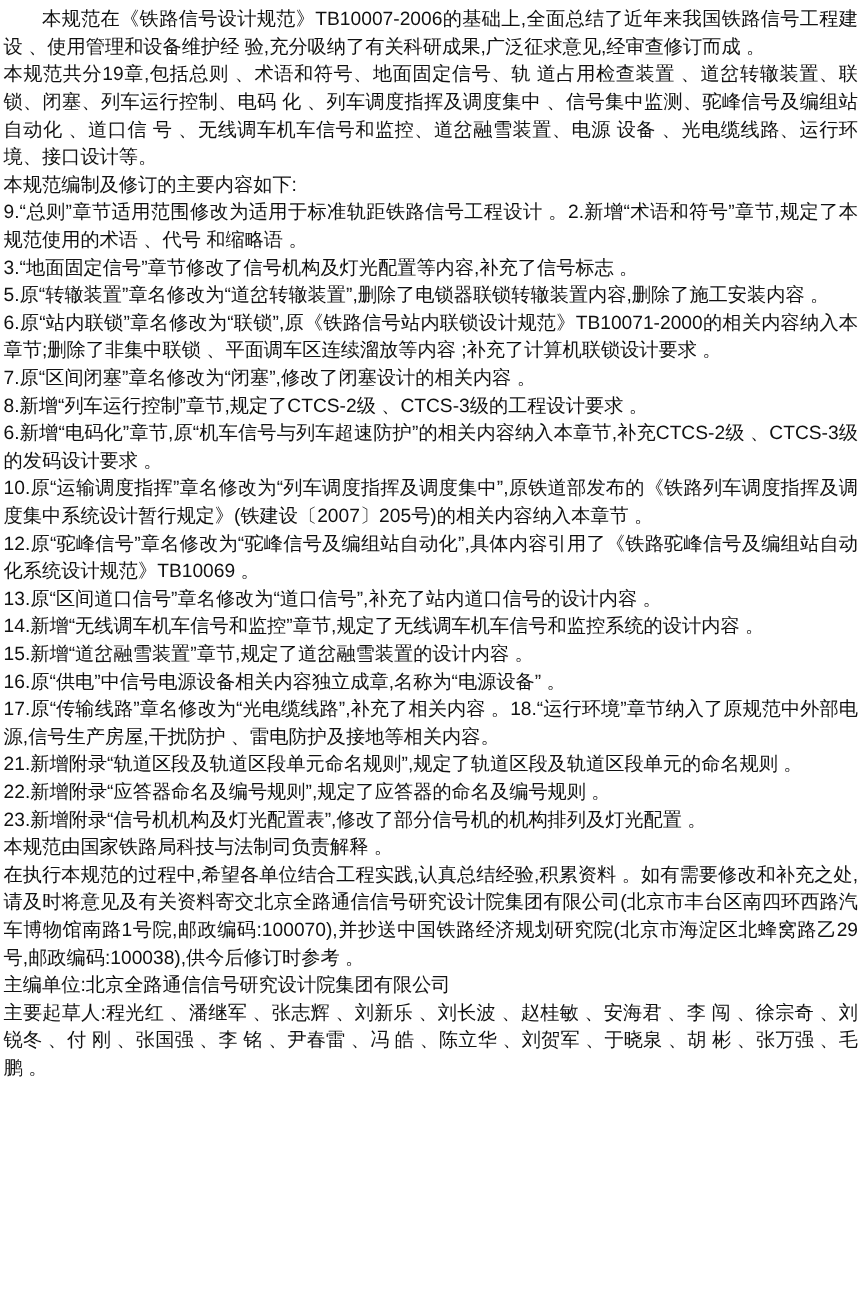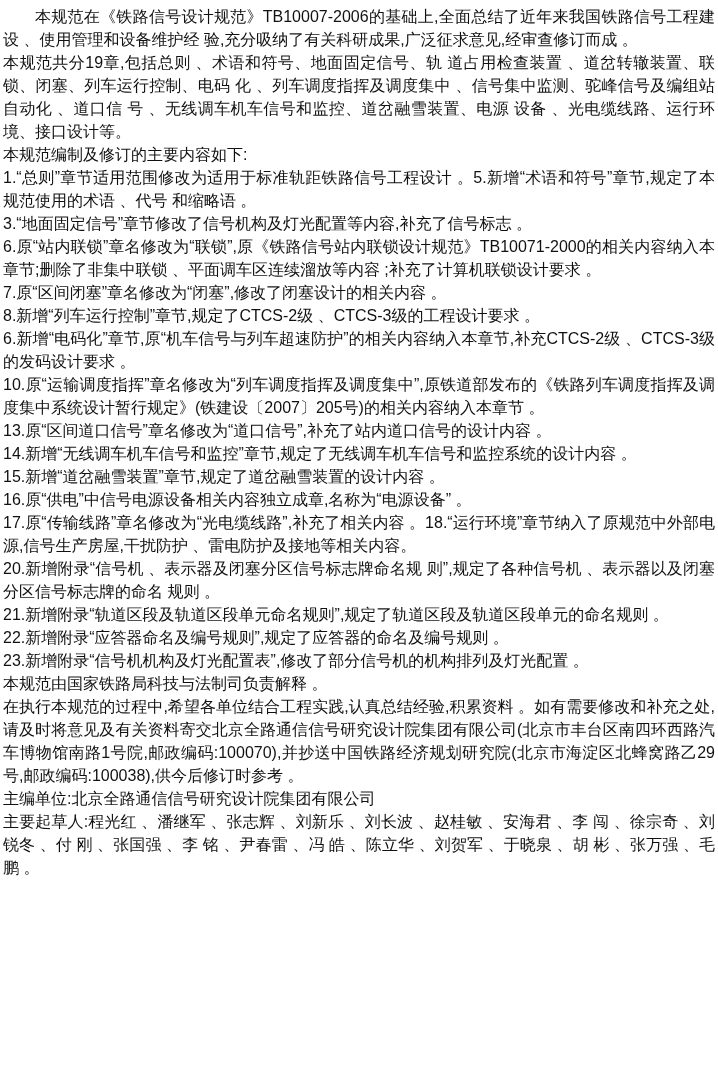--- a/index.html
+++ b/index.html
@@ -31,33 +31,34 @@
     text-indent: 2em;
   }
 </style>
 </head>
 <body>
 
 <div class="doc">
     <p class="para indent">本规范在《铁路信号设计规范》TB10007-2006的基础上,全面总结了近年来我国铁路信号工程建设 、使用管理和设备维护经 验,充分吸纳了有关科研成果,广泛征求意见,经审查修订而成 。</p>
     <p class="para">本规范共分19章,包括总则 、术语和符号、地面固定信号、轨 道占用检查装置 、道岔转辙装置、联锁、闭塞、列车运行控制、电码 化 、列车调度指挥及调度集中 、信号集中监测、驼峰信号及编组站 自动化 、道口信 号 、无线调车机车信号和监控、道岔融雪装置、电源 设备 、光电缆线路、运行环境、接口设计等。</p>
     <p class="para">本规范编制及修订的主要内容如下:</p>
-    <p class="para">1.“总则”章节适用范围修改为适用于标准轨距铁路信号工程设计 。5.新增“术语和符号”章节,规定了本规范使用的术语 、代号 和缩略语 。</p>
+    <p class="para">9.“总则”章节适用范围修改为适用于标准轨距铁路信号工程设计 。2.新增“术语和符号”章节,规定了本规范使用的术语 、代号 和缩略语 。</p>
     <p class="para">3.“地面固定信号”章节修改了信号机构及灯光配置等内容,补充了信号标志 。</p>
+    <p class="para">5.原“转辙装置”章名修改为“道岔转辙装置”,删除了电锁器联锁转辙装置内容,删除了施工安装内容 。</p>
     <p class="para">6.原“站内联锁”章名修改为“联锁”,原《铁路信号站内联锁设计规范》TB10071-2000的相关内容纳入本章节;删除了非集中联锁 、平面调车区连续溜放等内容 ;补充了计算机联锁设计要求 。</p>
     <p class="para">7.原“区间闭塞”章名修改为“闭塞”,修改了闭塞设计的相关内容 。</p>
     <p class="para">8.新增“列车运行控制”章节,规定了CTCS-2级 、CTCS-3级的工程设计要求 。</p>
     <p class="para">6.新增“电码化”章节,原“机车信号与列车超速防护”的相关内容纳入本章节,补充CTCS-2级 、CTCS-3级的发码设计要求 。</p>
     <p class="para">10.原“运输调度指挥”章名修改为“列车调度指挥及调度集中”,原铁道部发布的《铁路列车调度指挥及调度集中系统设计暂行规定》(铁建设〔2007〕205号)的相关内容纳入本章节 。</p>
+    <p class="para">12.原“驼峰信号”章名修改为“驼峰信号及编组站自动化”,具体内容引用了《铁路驼峰信号及编组站自动化系统设计规范》TB10069 。</p>
     <p class="para">13.原“区间道口信号”章名修改为“道口信号”,补充了站内道口信号的设计内容 。</p>
     <p class="para">14.新增“无线调车机车信号和监控”章节,规定了无线调车机车信号和监控系统的设计内容 。</p>
     <p class="para">15.新增“道岔融雪装置”章节,规定了道岔融雪装置的设计内容 。</p>
     <p class="para">16.原“供电”中信号电源设备相关内容独立成章,名称为“电源设备” 。</p>
     <p class="para">17.原“传输线路”章名修改为“光电缆线路”,补充了相关内容 。18.“运行环境”章节纳入了原规范中外部电源,信号生产房屋,干扰防护 、雷电防护及接地等相关内容。</p>
-    <p class="para">20.新增附录“信号机 、表示器及闭塞分区信号标志牌命名规 则”,规定了各种信号机 、表示器以及闭塞分区信号标志牌的命名 规则 。</p>
     <p class="para">21.新增附录“轨道区段及轨道区段单元命名规则”,规定了轨道区段及轨道区段单元的命名规则 。</p>
     <p class="para">22.新增附录“应答器命名及编号规则”,规定了应答器的命名及编号规则 。</p>
     <p class="para">23.新增附录“信号机机构及灯光配置表”,修改了部分信号机的机构排列及灯光配置 。</p>
     <p class="para">本规范由国家铁路局科技与法制司负责解释 。</p>
     <p class="para">在执行本规范的过程中,希望各单位结合工程实践,认真总结经验,积累资料 。如有需要修改和补充之处,请及时将意见及有关资料寄交北京全路通信信号研究设计院集团有限公司(北京市丰台区南四环西路汽车博物馆南路1号院,邮政编码:100070),并抄送中国铁路经济规划研究院(北京市海淀区北蜂窝路乙29号,邮政编码:100038),供今后修订时参考 。</p>
     <p class="para">主编单位:北京全路通信信号研究设计院集团有限公司</p>
     <p class="para">主要起草人:程光红 、潘继军 、张志辉 、刘新乐 、刘长波 、赵桂敏 、安海君 、李 闯 、徐宗奇 、刘锐冬 、付 刚 、张国强 、李 铭 、尹春雷 、冯 皓 、陈立华 、刘贺军 、于晓泉 、胡 彬 、张万强 、毛 鹏 。</p>
   </div>
 
 </body></html>

